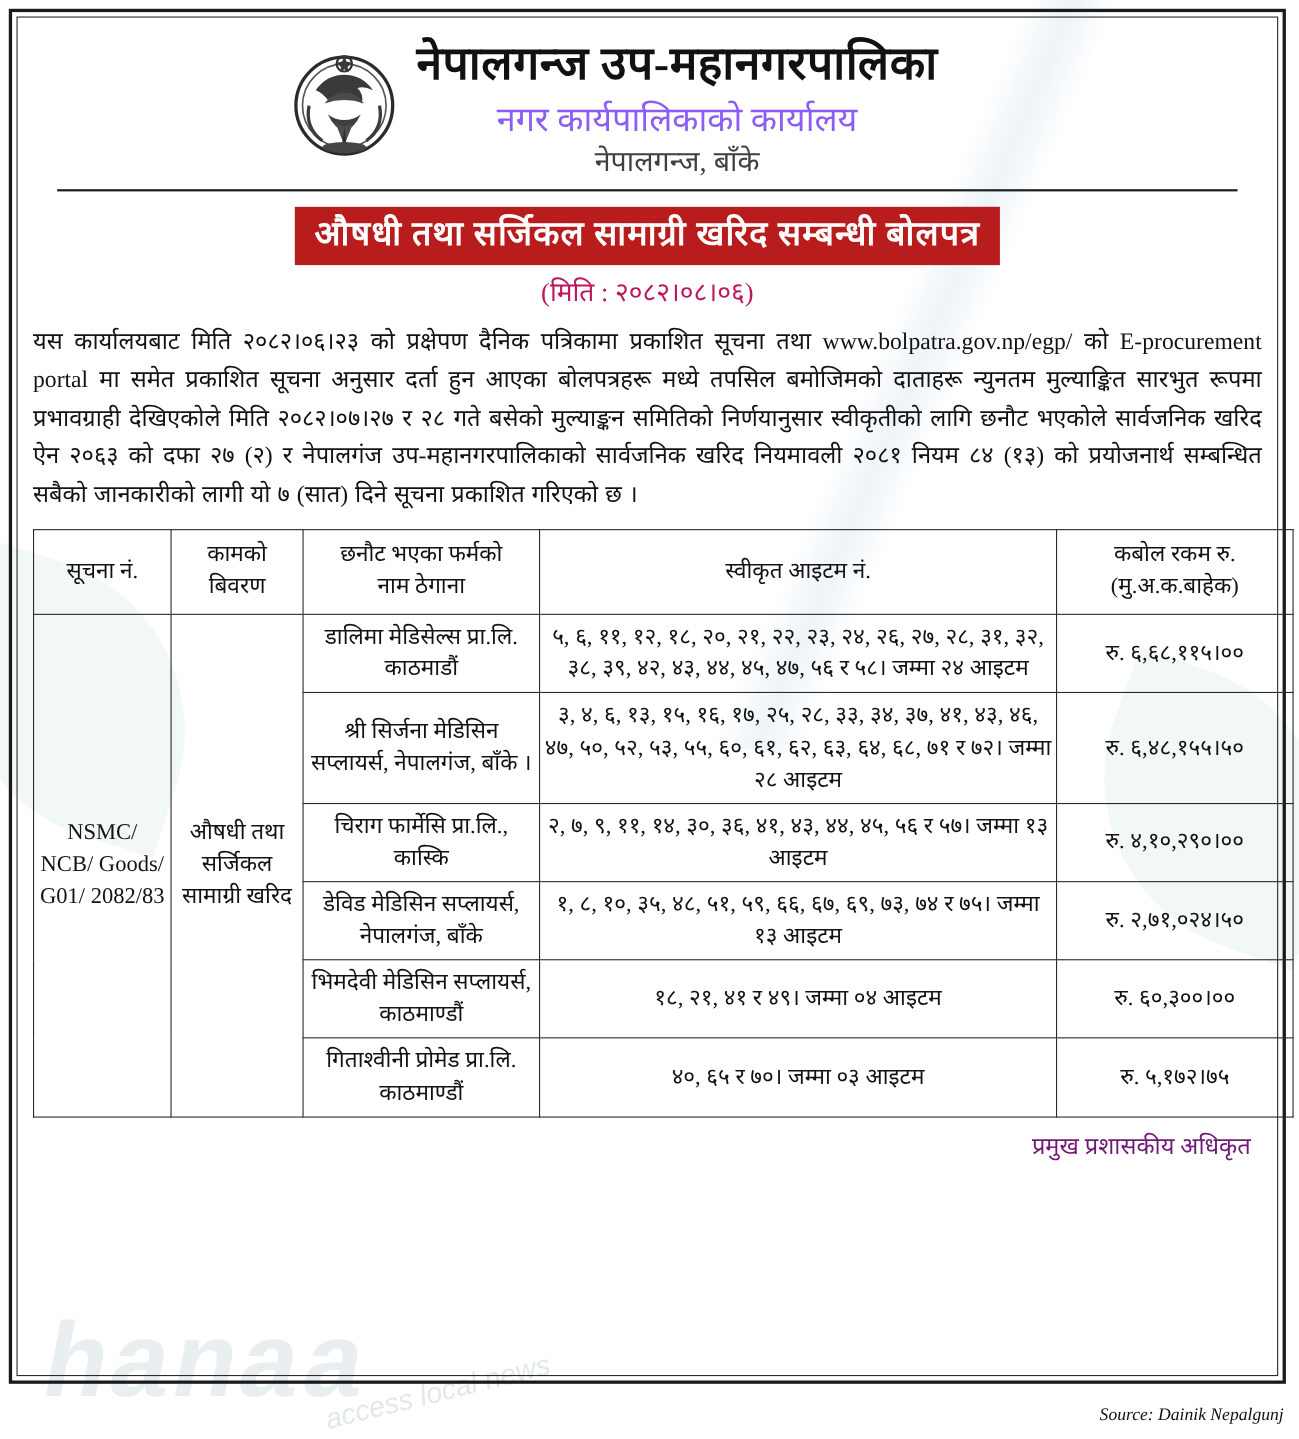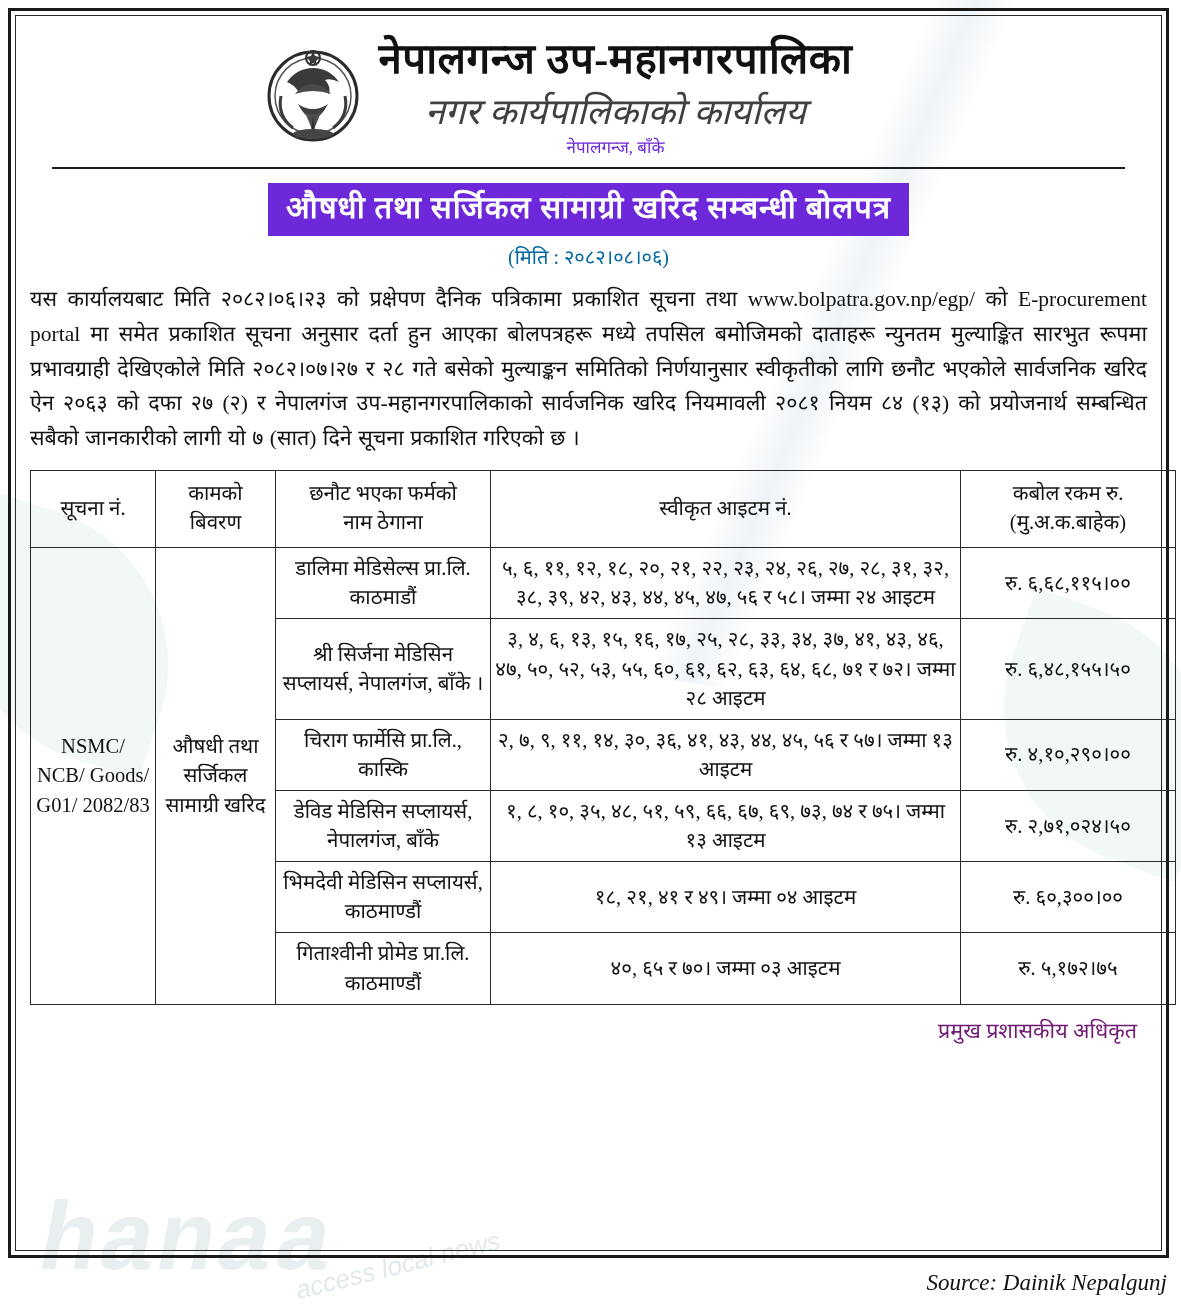--- a/index.html
+++ b/index.html
@@ -119,61 +119,60 @@
   }
   .org-name {
     font-family: "Liberation Serif", "DejaVu Serif", serif;
     font-size: 42px;
     font-weight: bold;
     line-height: 1.1;
     letter-spacing: 0.5px;
     color: #111;
   }
   .org-office {
-    font-size: 36px;
+    font-size: 31px;
     line-height: 1.35;
     margin-top: 6px;
+    color: #8b5cf6;
+  }
+  .org-place {
+    font-size: 26px;
+    line-height: 1.3;
     color: #404040;
-    font-style: italic;
-  }
-  .org-place {
-    font-size: 17px;
-    line-height: 1.3;
-    color: #6d28d9;
   }
 
   .rule {
     height: 2px;
     background: #1d1d1d;
     margin: 8px 26px 0 26px;
   }
 
   
   .title-wrap {
     margin-top: 14px;
     text-align: center;
   }
   .title-line {
     display: inline-block;
-    background: #6d28d9;
+    background: #b91c1c;
     color: #ffffff;
     font-size: 31px;
     font-weight: bold;
     letter-spacing: 1px;
     line-height: 1.42;
     padding: 3px 14px 6px 14px;
   }
   .title-line.l1 { padding-left: 18px; padding-right: 18px; }
   .title-line.l2 { padding-left: 40px; padding-right: 40px; }
 
   .title-date {
     margin-top: 7px;
-    font-size: 20px;
+    font-size: 24px;
     text-align: center;
-    color: #0369a1;
+    color: #be185d;
   }
 
   
   .body-text {
     margin: 12px 4px 0 4px;
     font-size: 21.5px;
     line-height: 1.62;
     text-align: justify;
     text-justify: inter-word;
     color: #121212;
@@ -224,21 +223,21 @@
     color: #701a75;
   }
 
   
   .source {
     position: absolute;
     right: 14px;
     bottom: 12px;
     font-family: "Liberation Serif", "DejaVu Serif", serif;
     font-style: italic;
-    font-size: 23px;
+    font-size: 16px;
     color: #111;
     z-index: 2;
   }
 </style>
 </head>
 <body>
 
 <div class="watermark">
   <div class="wm-leaf a"></div>
   <div class="wm-leaf b"></div>

